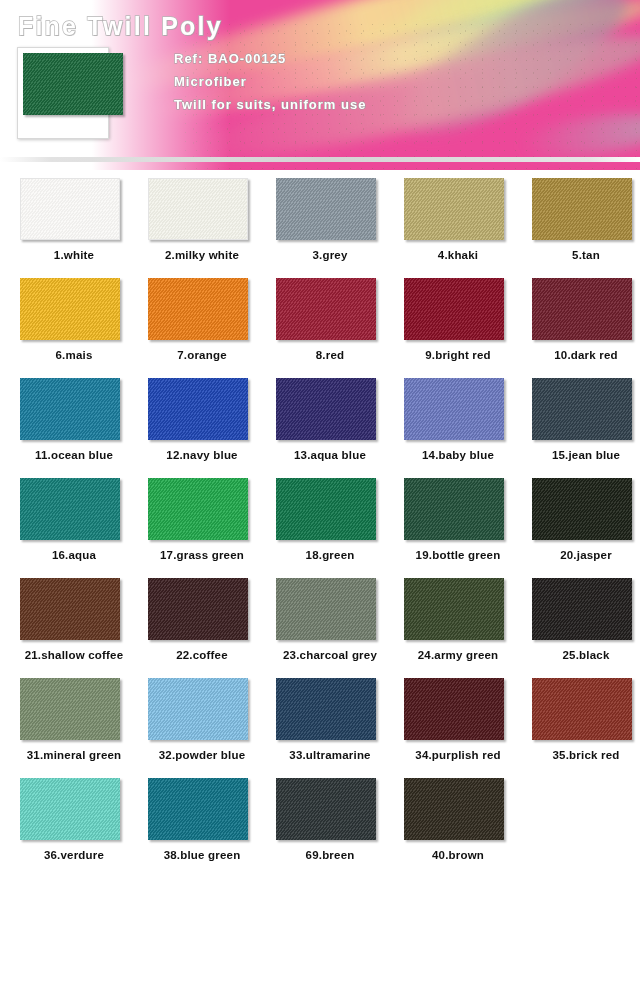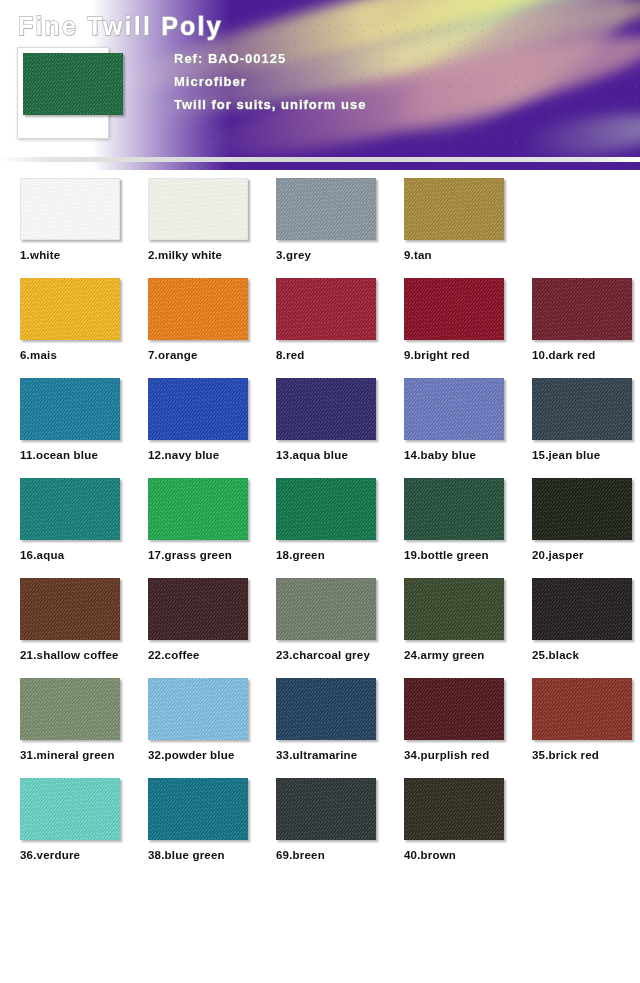--- a/index.html
+++ b/index.html
@@ -14,21 +14,21 @@
     overflow: hidden;
     position: relative;
   }
 
   
   .header {
     position: relative;
     width: 640px;
     height: 170px;
     overflow: hidden;
-    background: #4c1d95;
+    background: #ec4899;
   }
   .header-art {
     position: absolute;
     inset: 0;
     overflow: hidden;
   }
   .band {
     position: absolute;
     transform-origin: left center;
     border-radius: 50%;
@@ -203,20 +203,21 @@
       rgba(0,0,0,.035) 2.4px
     );
   }
   .label {
     margin-top: 9px;
     font-size: 11.5px;
     font-weight: bold;
     color: #111111;
     letter-spacing: .2px;
     white-space: nowrap;
+    text-align: center;
   }
 </style>
 </head>
 <body>
 
 <div class="header">
 
   <div class="header-art">
     <div class="band band-blue"></div>
     <div class="band band-blue2"></div>
@@ -253,22 +254,26 @@
       </div>
       <div class="cell">
         <div class="swatch pale" style="background: rgb(241, 241, 232);"></div>
         <div class="label">2.milky  white</div>
       </div>
       <div class="cell">
         <div class="swatch" style="background: rgb(141, 154, 164);"></div>
         <div class="label">3.grey</div>
       </div>
       <div class="cell">
+        <div class="swatch" style="background: rgb(191, 177, 113);"></div>
+        <div class="label">4.khaki</div>
+      </div>
+      <div class="cell">
         <div class="swatch" style="background: rgb(171, 141, 62);"></div>
-        <div class="label">9.tan</div>
+        <div class="label">5.tan</div>
       </div>
     </div>
     <div class="row">
       <div class="cell">
         <div class="swatch" style="background: rgb(245, 188, 35);"></div>
         <div class="label">6.mais</div>
       </div>
       <div class="cell">
         <div class="swatch" style="background: rgb(239, 128, 24);"></div>
         <div class="label">7.orange</div>

